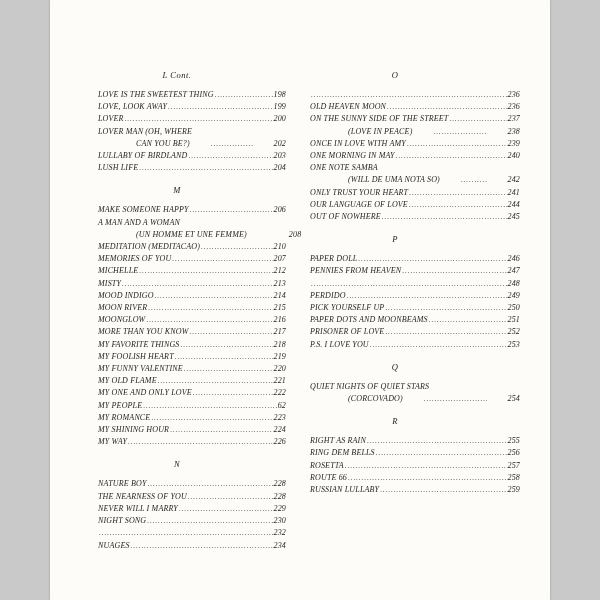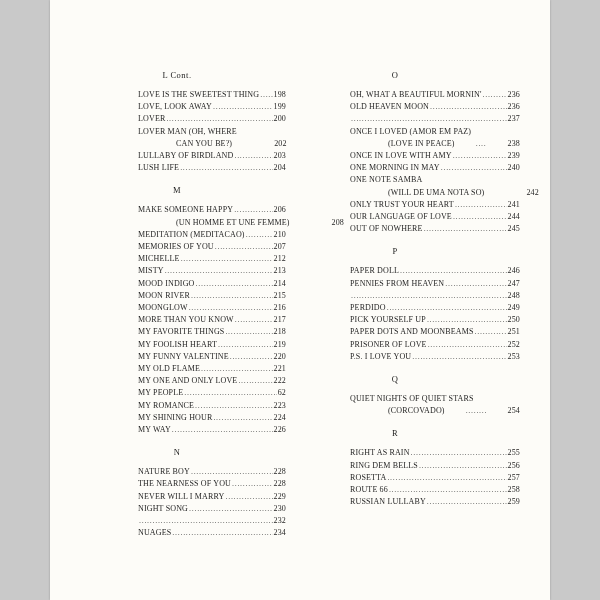--- a/index.html
+++ b/index.html
@@ -35,20 +35,21 @@
     left: 0;
     top: 70px;
     width: 500px;
     display: flex;
     flex-direction: row;
   }
   .col {
     width: 250px;
     padding: 0 14px 0 48px;
     box-sizing: border-box;
+    font-style: italic;
   }
   .col.right {
     padding: 0 30px 0 10px;
   }
   .section-letter {
     text-align: center;
     font-size: 8.5px;
     letter-spacing: 0.5px;
     color: #1c1c1c;
     margin: 0 0 9px 0;
@@ -58,21 +59,20 @@
     padding-right: 40px;
   }
   .entry {
     font-size: 8px;
     line-height: 12.2px;
     color: #1f1f1f;
     white-space: nowrap;
     letter-spacing: 0.15px;
     display: flex;
     align-items: baseline;
-    margin-left: 40px;
   }
   .entry .title {
     flex: 0 0 auto;
   }
   .entry .dots {
     flex: 1 1 auto;
     overflow: hidden;
     white-space: nowrap;
     font-size: 8px;
     letter-spacing: 0.7px;
@@ -145,20 +145,23 @@
             </div>
           </div>
           <div class="gap"></div>
           <div class="section-letter">M</div>
           <div class="block">
             <div class="entry">
               <span class="title">MAKE SOMEONE HAPPY</span>
               <span class="dots">........................................................................................................................</span>
               <span class="pg">206</span>
             </div>
+            <div class="entry">
+              <span class="title">A MAN AND A WOMAN</span>
+            </div>
             <div class="entry cont">
               <div class="inner">
                 <span class="title">(UN HOMME ET UNE FEMME)</span>
                 <span class="dots">........................................................................................................................</span>
                 <span class="pg">208</span>
               </div>
             </div>
             <div class="entry">
               <span class="title">MEDITATION (MEDITACAO)</span>
               <span class="dots">........................................................................................................................</span>
@@ -276,35 +279,32 @@
               <span class="title">NUAGES</span>
               <span class="dots">........................................................................................................................</span>
               <span class="pg">234</span>
             </div>
           </div>
         </div>
       <div class="col right">
           <div class="section-letter">O</div>
           <div class="block">
             <div class="entry">
-              <span class="title">OH, WHAT A BEAUTIFUL MORNIN'</span>
               <span class="dots">........................................................................................................................</span>
               <span class="pg">236</span>
             </div>
             <div class="entry">
               <span class="title">OLD HEAVEN MOON</span>
               <span class="dots">........................................................................................................................</span>
               <span class="pg">236</span>
             </div>
             <div class="entry">
+              <span class="title">ON THE SUNNY SIDE OF THE STREET</span>
               <span class="dots">........................................................................................................................</span>
               <span class="pg">237</span>
-            </div>
-            <div class="entry">
-              <span class="title">ONCE I LOVED (AMOR EM PAZ)</span>
             </div>
             <div class="entry cont">
               <div class="inner">
                 <span class="title">(LOVE IN PEACE)</span>
                 <span class="dots">........................................................................................................................</span>
                 <span class="pg">238</span>
               </div>
             </div>
             <div class="entry">
               <span class="title">ONCE IN LOVE WITH AMY</span>

